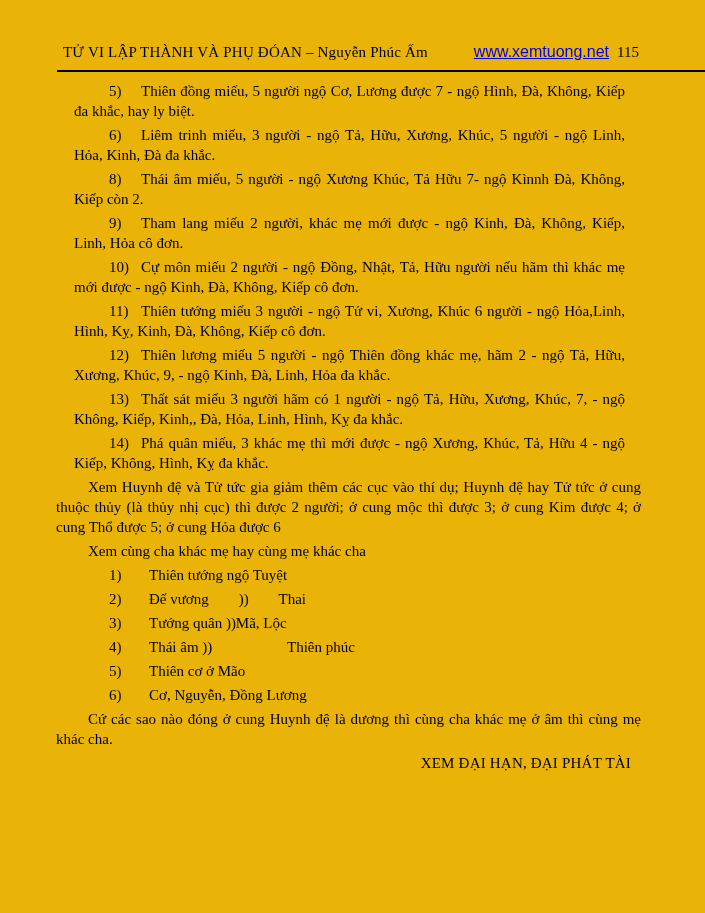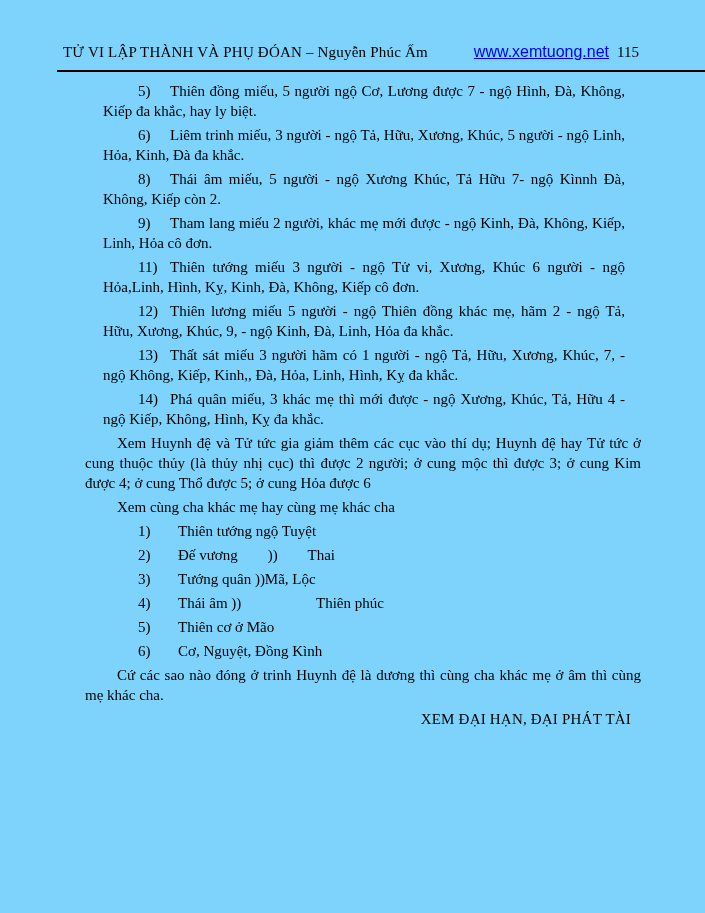--- a/index.html
+++ b/index.html
@@ -2,21 +2,21 @@
 <html><head>
 <meta charset="utf-8">
 <style>
   html, body { margin: 0; padding: 0; background: #ffffff; }
   body {
     width: 705px; height: 913px;
     font-family: "Liberation Serif", "DejaVu Serif", serif;
     color: #000;
     overflow: hidden;
   }
-  .page { width: 705px; height: 913px; background: #7dd3fc; }
+  .page { width: 705px; height: 913px; background: #eab308; }
 
   
   .header {
     padding: 43px 66px 0 63px;
     display: flex;
     justify-content: space-between;
     align-items: baseline;
   }
   .header-title {
     font-size: 15px;
@@ -33,21 +33,21 @@
     cursor: pointer;
   }
   .header-page { font-size: 15px; margin-left: 4px; }
   .rule {
     height: 0;
     border-top: 2px solid #000;
     margin: 9px 0 0 57px;
   }
 
   
-  .content { padding: 9px 64px 0 85px; font-size: 15px; line-height: 20px; }
+  .content { padding: 9px 64px 0 56px; font-size: 15px; line-height: 20px; }
   .content p { margin: 0 0 4px 0; }
 
   .num-para {
     margin-left: 18px !important;
     margin-right: 16px !important;
     text-align: justify;
     text-indent: 35px;
   }
   .item-num { display: inline-block; width: 32px; text-indent: 0; }
 
@@ -83,20 +83,21 @@
 
     <p class="num-para"><span class="item-num">5)</span><span>Thiên đồng miếu, 5 người ngộ Cơ, Lương được 7 - ngộ Hình, Đà, Không, Kiếp đa khắc, hay ly biệt.</span></p>
 
     <p class="num-para"><span class="item-num">6)</span><span>Liêm trinh miếu, 3 người - ngộ Tả, Hữu, Xương, Khúc, 5 người - ngộ Linh, Hỏa, Kinh, Đà đa khắc.</span></p>
 
 
     <p class="num-para"><span class="item-num">8)</span><span>Thái âm miếu, 5 người - ngộ Xương Khúc, Tả Hữu 7- ngộ Kìnnh Đà, Không, Kiếp còn 2.</span></p>
 
     <p class="num-para"><span class="item-num">9)</span><span>Tham lang miếu 2 người, khác mẹ mới được - ngộ Kinh, Đà, Không, Kiếp, Linh, Hỏa cô đơn.</span></p>
 
+    <p class="num-para"><span class="item-num">10)</span><span>Cự môn miếu 2 người - ngộ Đồng, Nhật, Tả, Hữu người nếu hãm thì khác mẹ mới được - ngộ Kình, Đà, Không, Kiếp cô đơn.</span></p>
 
     <p class="num-para"><span class="item-num">11)</span><span>Thiên tướng miếu 3 người - ngộ Tử vi, Xương, Khúc 6 người - ngộ Hỏa,Linh, Hình, Kỵ, Kinh, Đà, Không, Kiếp cô đơn.</span></p>
 
     <p class="num-para"><span class="item-num">12)</span><span>Thiên lương miếu 5 người - ngộ Thiên đồng khác mẹ, hãm 2 - ngộ Tả, Hữu, Xương, Khúc, 9, - ngộ Kinh, Đà, Linh, Hỏa đa khắc.</span></p>
 
     <p class="num-para"><span class="item-num">13)</span><span>Thất sát miếu 3 người hãm có 1 người - ngộ Tả, Hữu, Xương, Khúc, 7, - ngộ Không, Kiếp, Kinh,, Đà, Hỏa, Linh, Hình, Kỵ đa khắc.</span></p>
 
     <p class="num-para"><span class="item-num">14)</span><span>Phá quân miếu, 3 khác mẹ thì mới được - ngộ Xương, Khúc, Tả, Hữu 4 - ngộ Kiếp, Không, Hình, Kỵ đa khắc.</span></p>
 
     <p class="plain-para">Xem Huynh đệ và Tử tức gia giảm thêm các cục vào thí dụ; Huynh đệ hay Tử tức ở cung thuộc thủy (là thủy nhị cục) thì được 2 người; ở cung mộc thì được 3; ở cung Kim được 4; ở cung Thổ được 5; ở cung Hỏa được 6</p>
@@ -106,20 +107,20 @@
     <p class="sub-para"><span class="item-num">1)</span><span class="sub-text">Thiên tướng ngộ Tuyệt</span></p>
 
     <p class="sub-para"><span class="item-num">2)</span><span class="sub-text">Đế vương        ))        Thai</span></p>
 
     <p class="sub-para"><span class="item-num">3)</span><span class="sub-text">Tướng quân ))Mã, Lộc</span></p>
 
     <p class="sub-para"><span class="item-num">4)</span><span class="sub-text">Thái âm ))                    Thiên phúc</span></p>
 
     <p class="sub-para"><span class="item-num">5)</span><span class="sub-text">Thiên cơ ở Mão</span></p>
 
-    <p class="sub-para"><span class="item-num">6)</span><span class="sub-text">Cơ, Nguyệt, Đồng Kình</span></p>
+    <p class="sub-para"><span class="item-num">6)</span><span class="sub-text">Cơ, Nguyễn, Đồng Lương</span></p>
 
-    <p class="plain-para">Cứ các sao nào đóng ở trinh Huynh đệ là dương thì cùng cha khác mẹ ở âm thì cùng mẹ khác cha.</p>
+    <p class="plain-para">Cứ các sao nào đóng ở cung Huynh đệ là dương thì cùng cha khác mẹ ở âm thì cùng mẹ khác cha.</p>
 
     <p class="footer-heading">XEM ĐẠI HẠN, ĐẠI PHÁT TÀI</p>
 
   </div>
 </div>
 
 </body></html>

